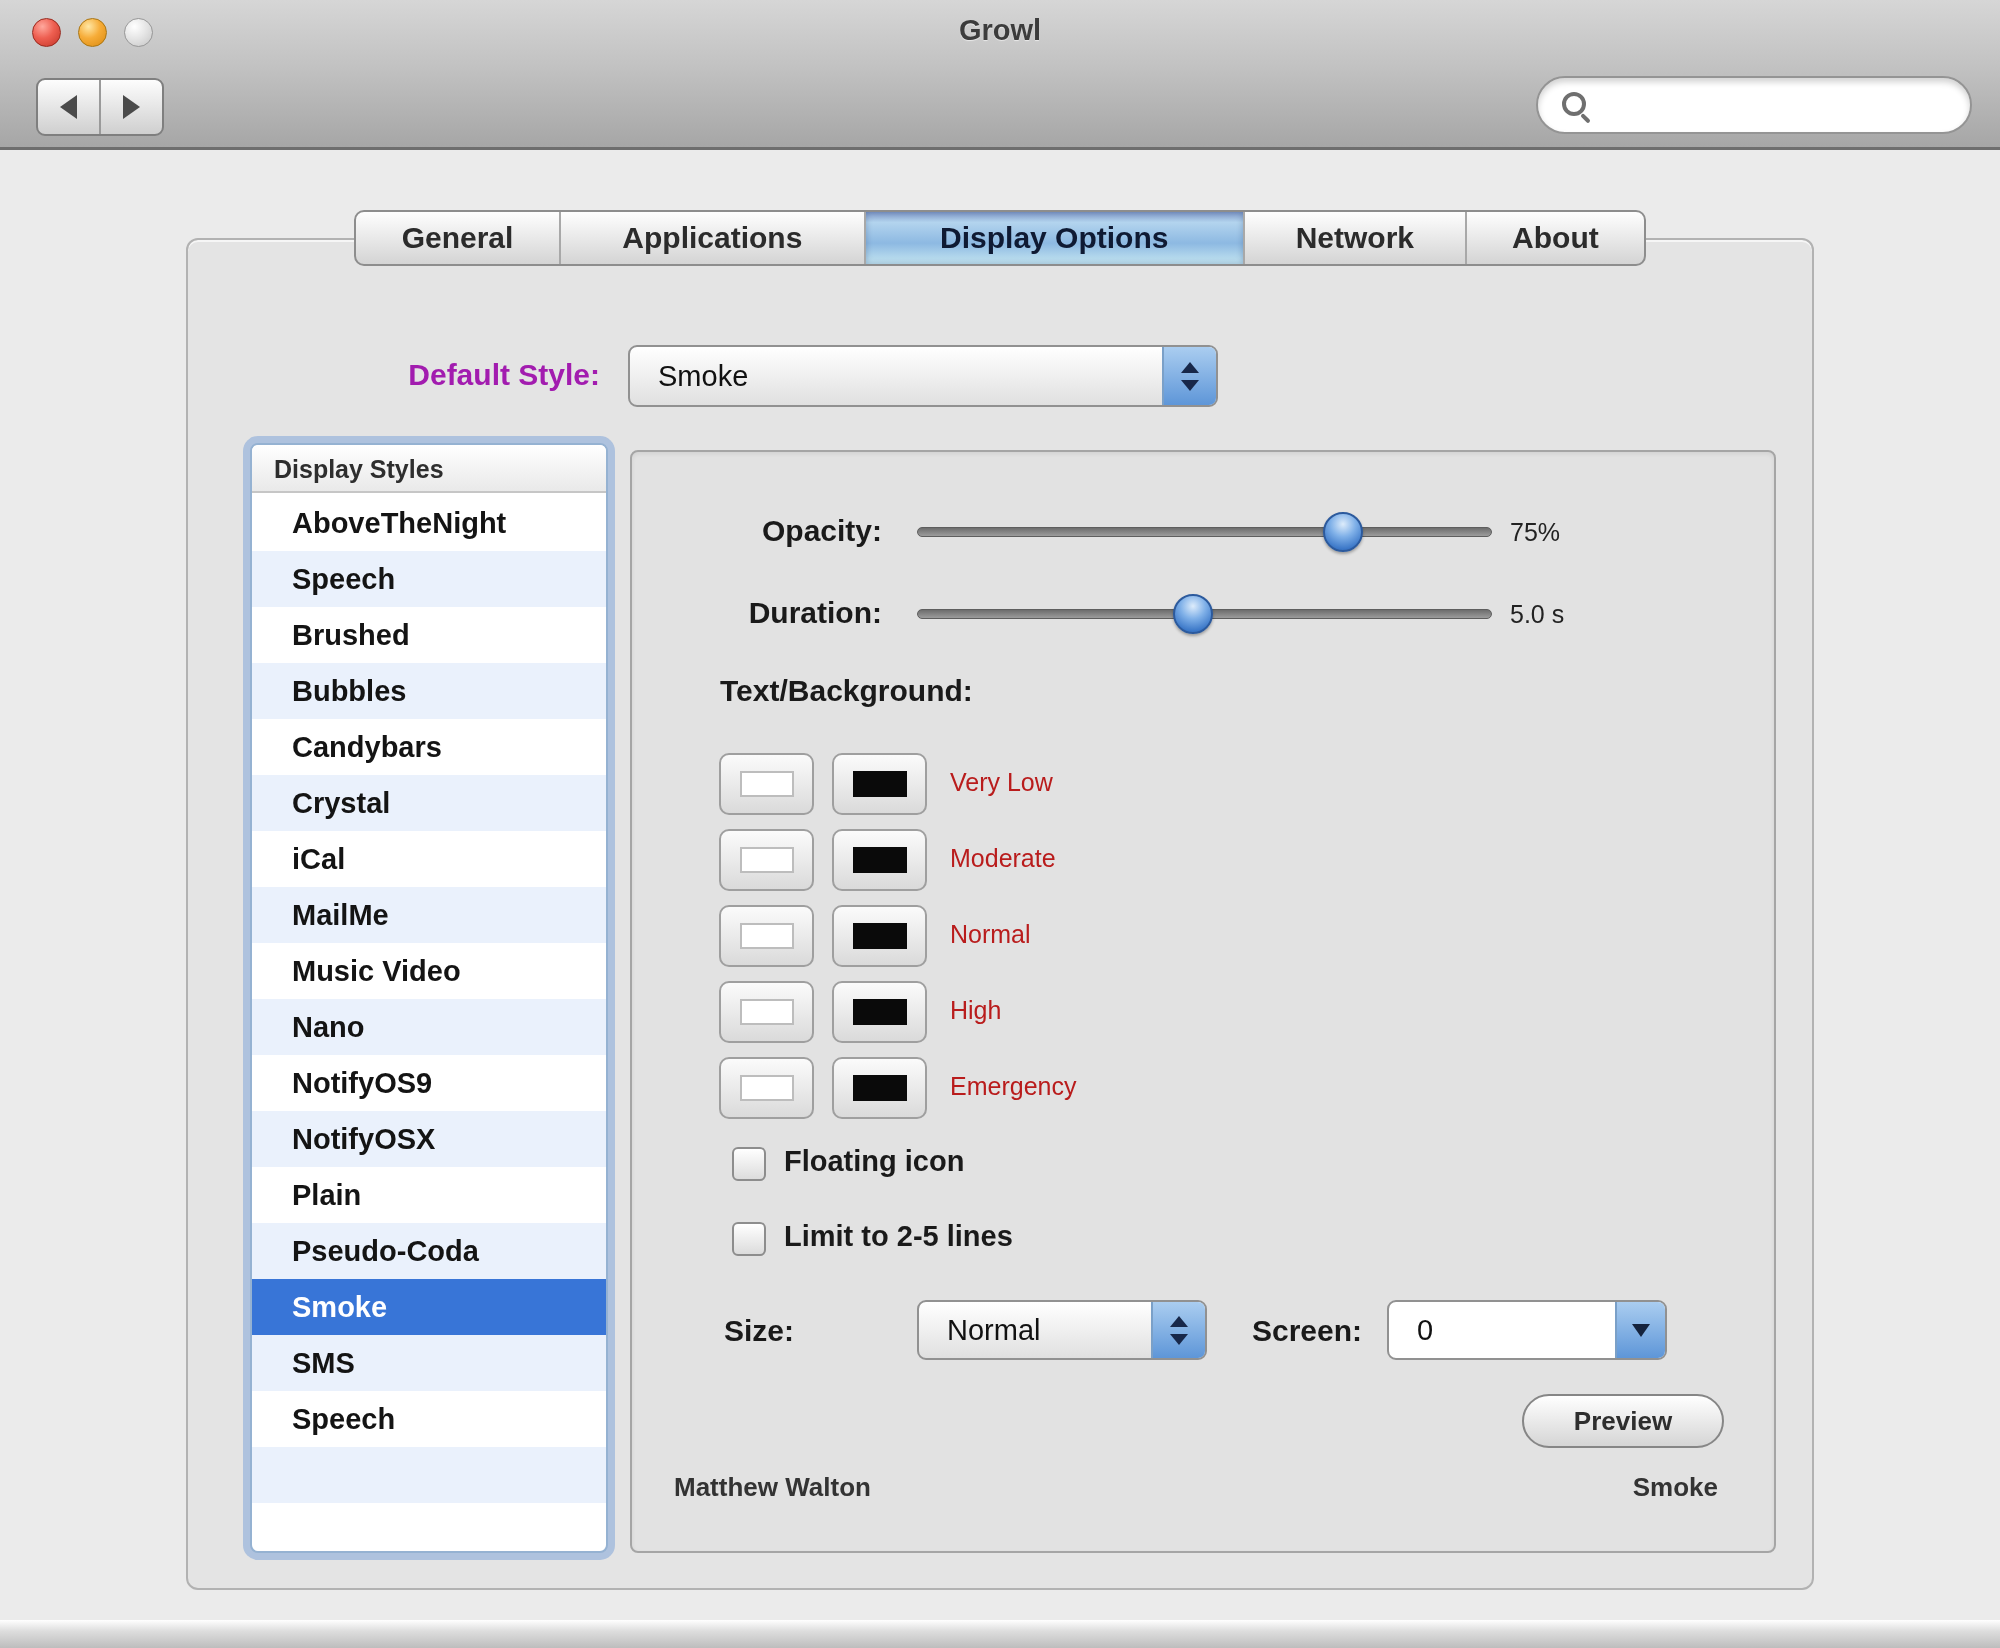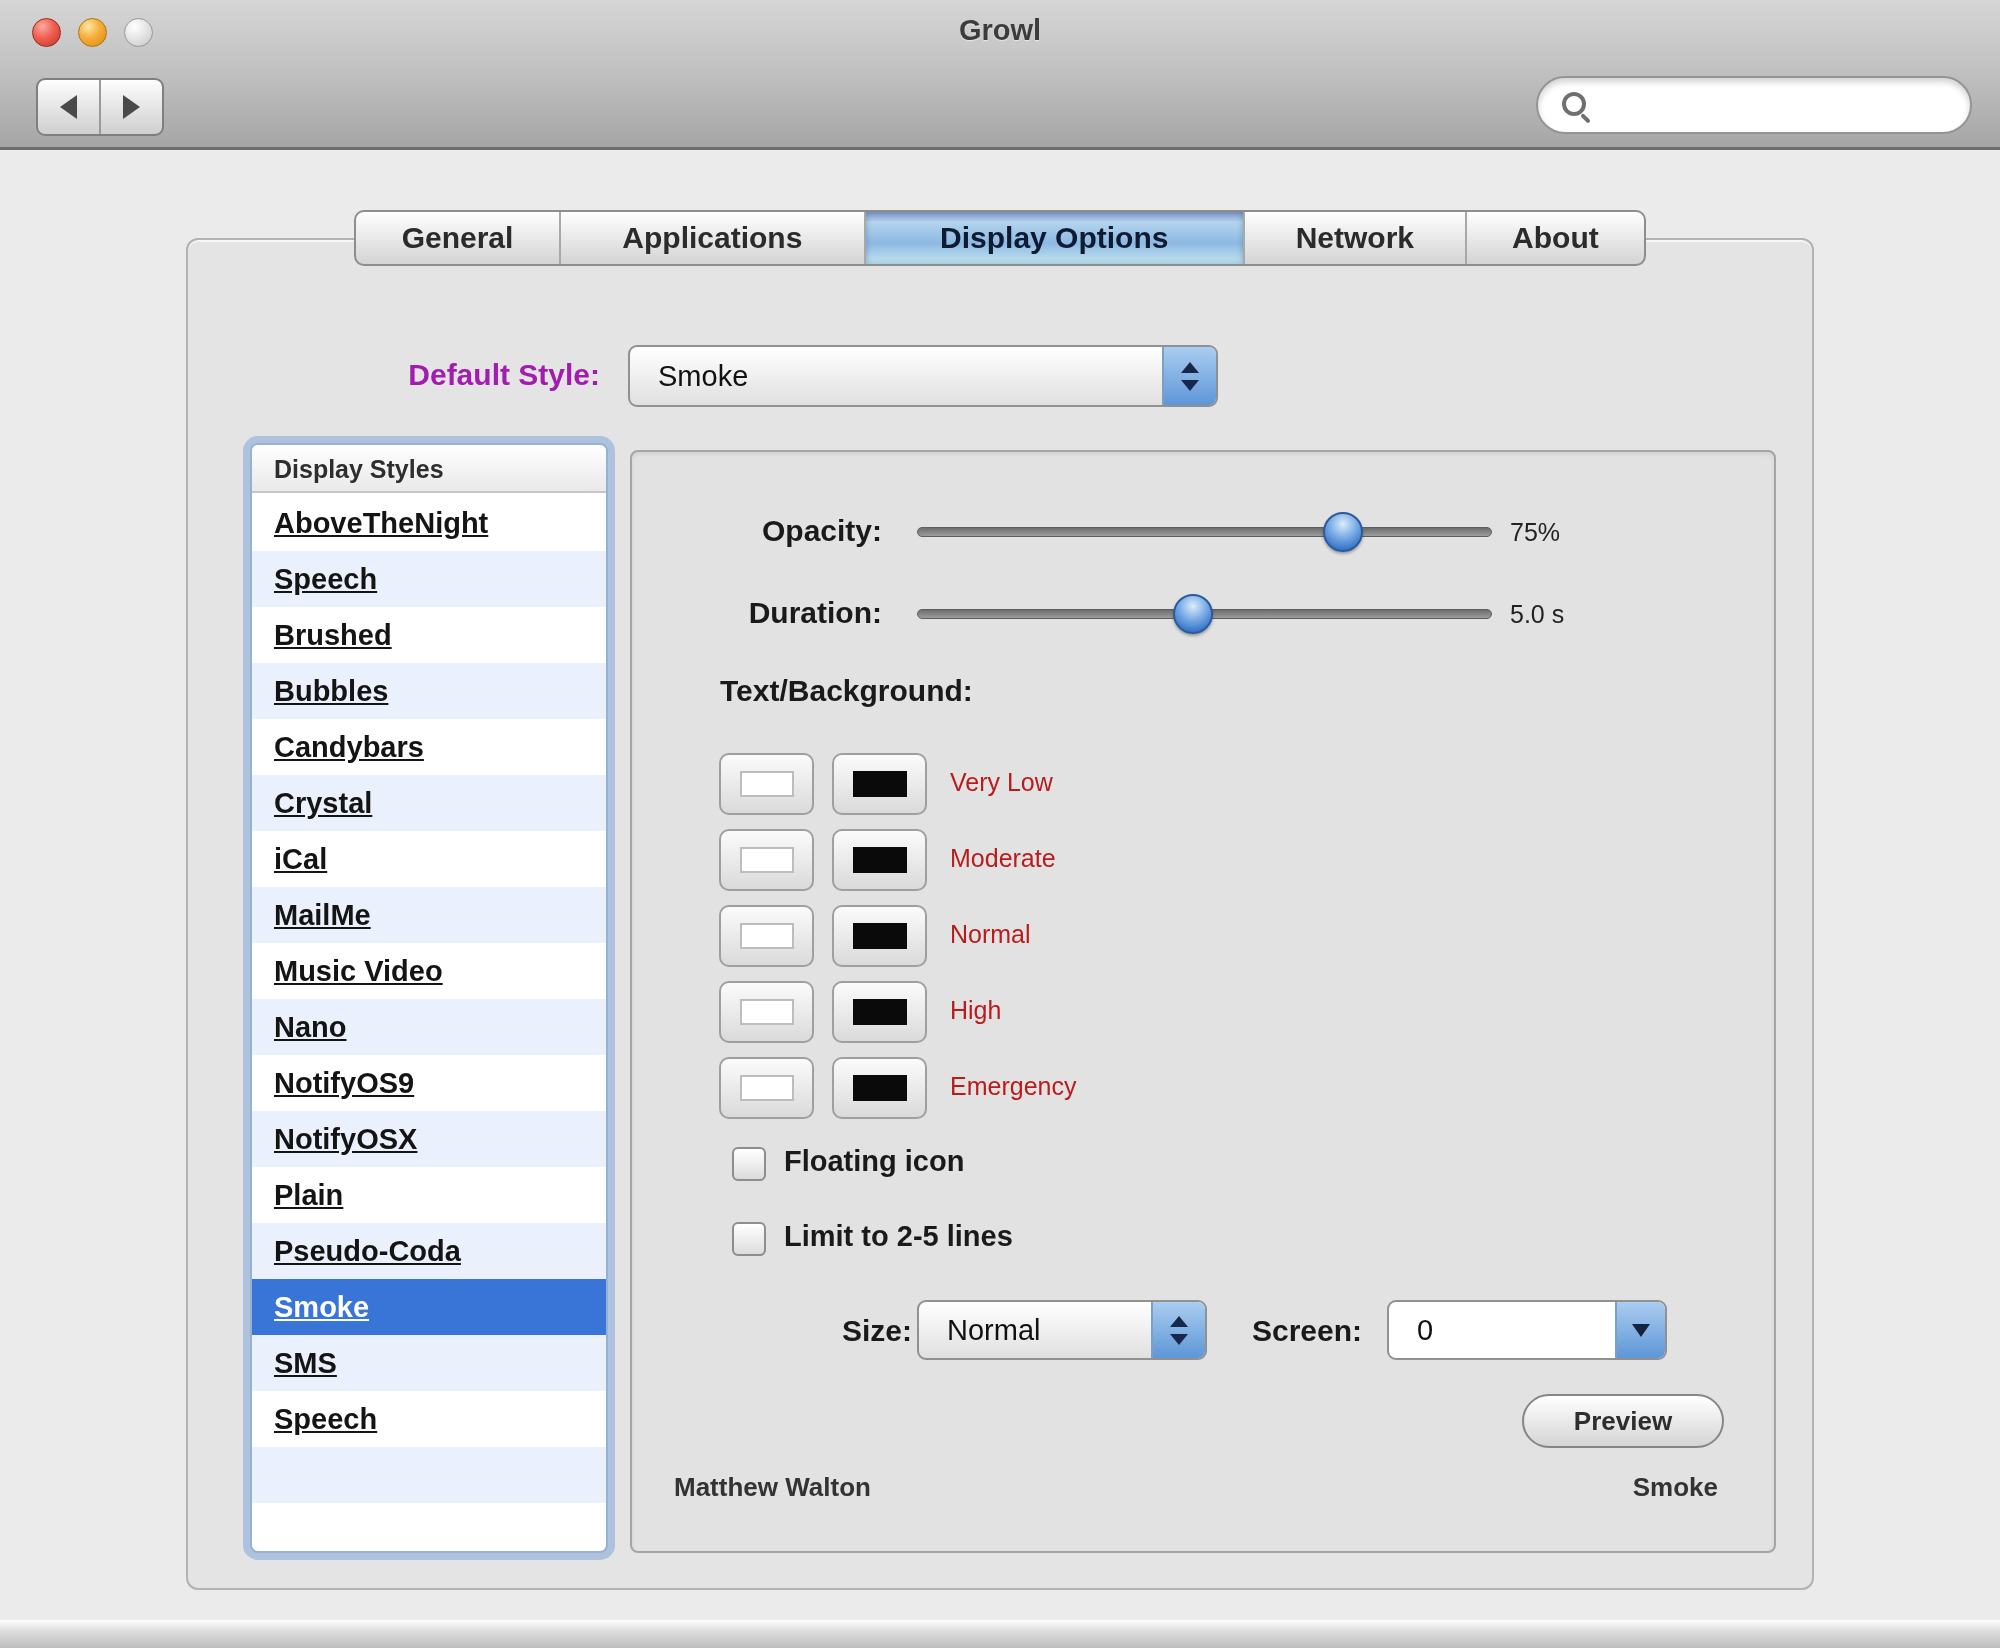--- a/index.html
+++ b/index.html
@@ -92,21 +92,21 @@
     position:absolute;left:250px;top:290px;width:358px;height:1110px;
     background:#fff;border:2px solid #95b2d2;border-radius:8px;box-sizing:border-box;
     box-shadow:0 0 0 7px rgba(120,160,215,.50);overflow:hidden;
   }
   .list-header{
     height:48px;line-height:48px;padding-left:22px;
     background:linear-gradient(#ffffff,#e9e9e9);border-bottom:2px solid #c6c6c6;
     font-size:25px;font-weight:700;color:#2e2e2e;box-sizing:border-box;
   }
   .list-rows{position:absolute;left:0;top:50px;right:0;bottom:0;overflow:hidden;}
-  .list-row{height:56px;line-height:56px;padding-left:22px;font-size:29px;font-weight:600;color:#141414;white-space:nowrap;text-decoration:underline;}
+  .list-row{height:56px;line-height:56px;padding-left:40px;font-size:29px;font-weight:600;color:#141414;white-space:nowrap;}
   
   .panel{
     position:absolute;left:630px;top:297px;width:1146px;height:1103px;
     border:2px solid #a5a5a5;border-radius:8px;background:#e2e2e2;box-sizing:border-box;
     box-shadow:inset 0 2px 4px rgba(0,0,0,.07);
   }
   .lbl{position:absolute;font-size:30px;font-weight:700;color:#1a1a1a;}
   .val{position:absolute;font-size:25px;color:#222;}
   .track{position:absolute;height:10px;border-radius:5px;background:linear-gradient(#6d6d6d,#9c9c9c);border:1px solid #5e5e5e;box-sizing:border-box;}
   .thumb{
@@ -225,21 +225,21 @@
       <div class="thumb" id="opacity-thumb" style="top: 60px; left: 690.5px;"></div>
       <span class="val" style="left:878px;top:66px;width:150px;">75%</span>
 
       <span class="lbl" style="left:0;width:250px;top:144px;text-align:right;">Duration:</span>
       <div class="track" style="left:285px;top:157px;width:575px;"></div>
       <div class="thumb" id="duration-thumb" style="top: 142px; left: 541px;"></div>
       <span class="val" style="left:878px;top:148px;width:150px;">5.0 s</span>
 
       <span class="lbl" style="left:88px;top:222px;">Text/Background:</span>
 
-      <span class="lbl" style="left:120px;width:160px;top:862px;text-align:right;">Size:</span>
+      <span class="lbl" style="left:92px;width:160px;top:862px;text-align:left;">Size:</span>
       <div class="popup size-popup">
         <span class="popup-text">Normal</span>
         <span class="popup-cap">
           <i class="tri-up"></i>
             <i class="tri-down"></i>
         </span>
       </div>
       <span class="lbl" style="left:590px;width:140px;top:862px;text-align:right;">Screen:</span>
       <div class="combo">
         <span class="combo-text">0</span>

